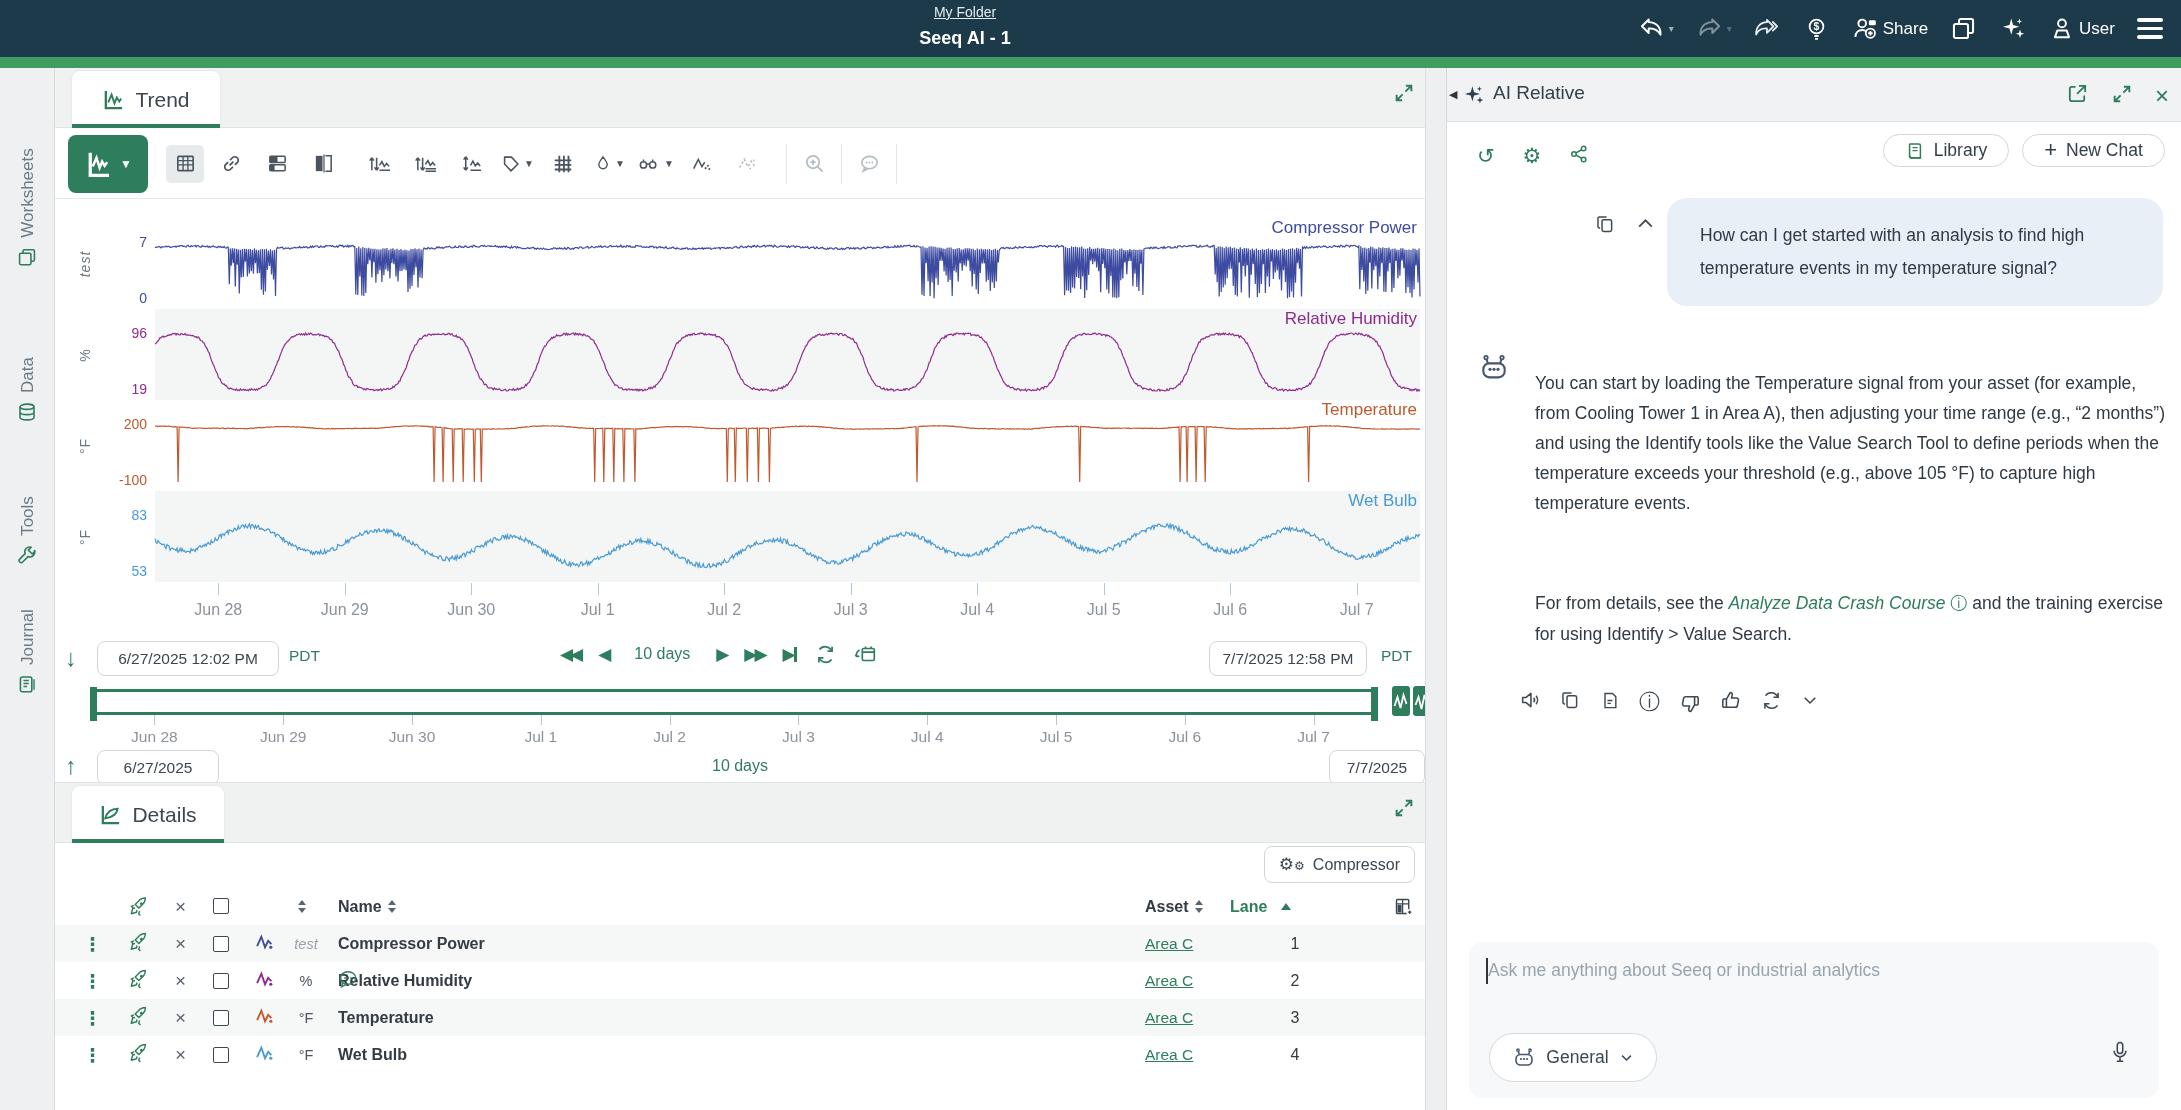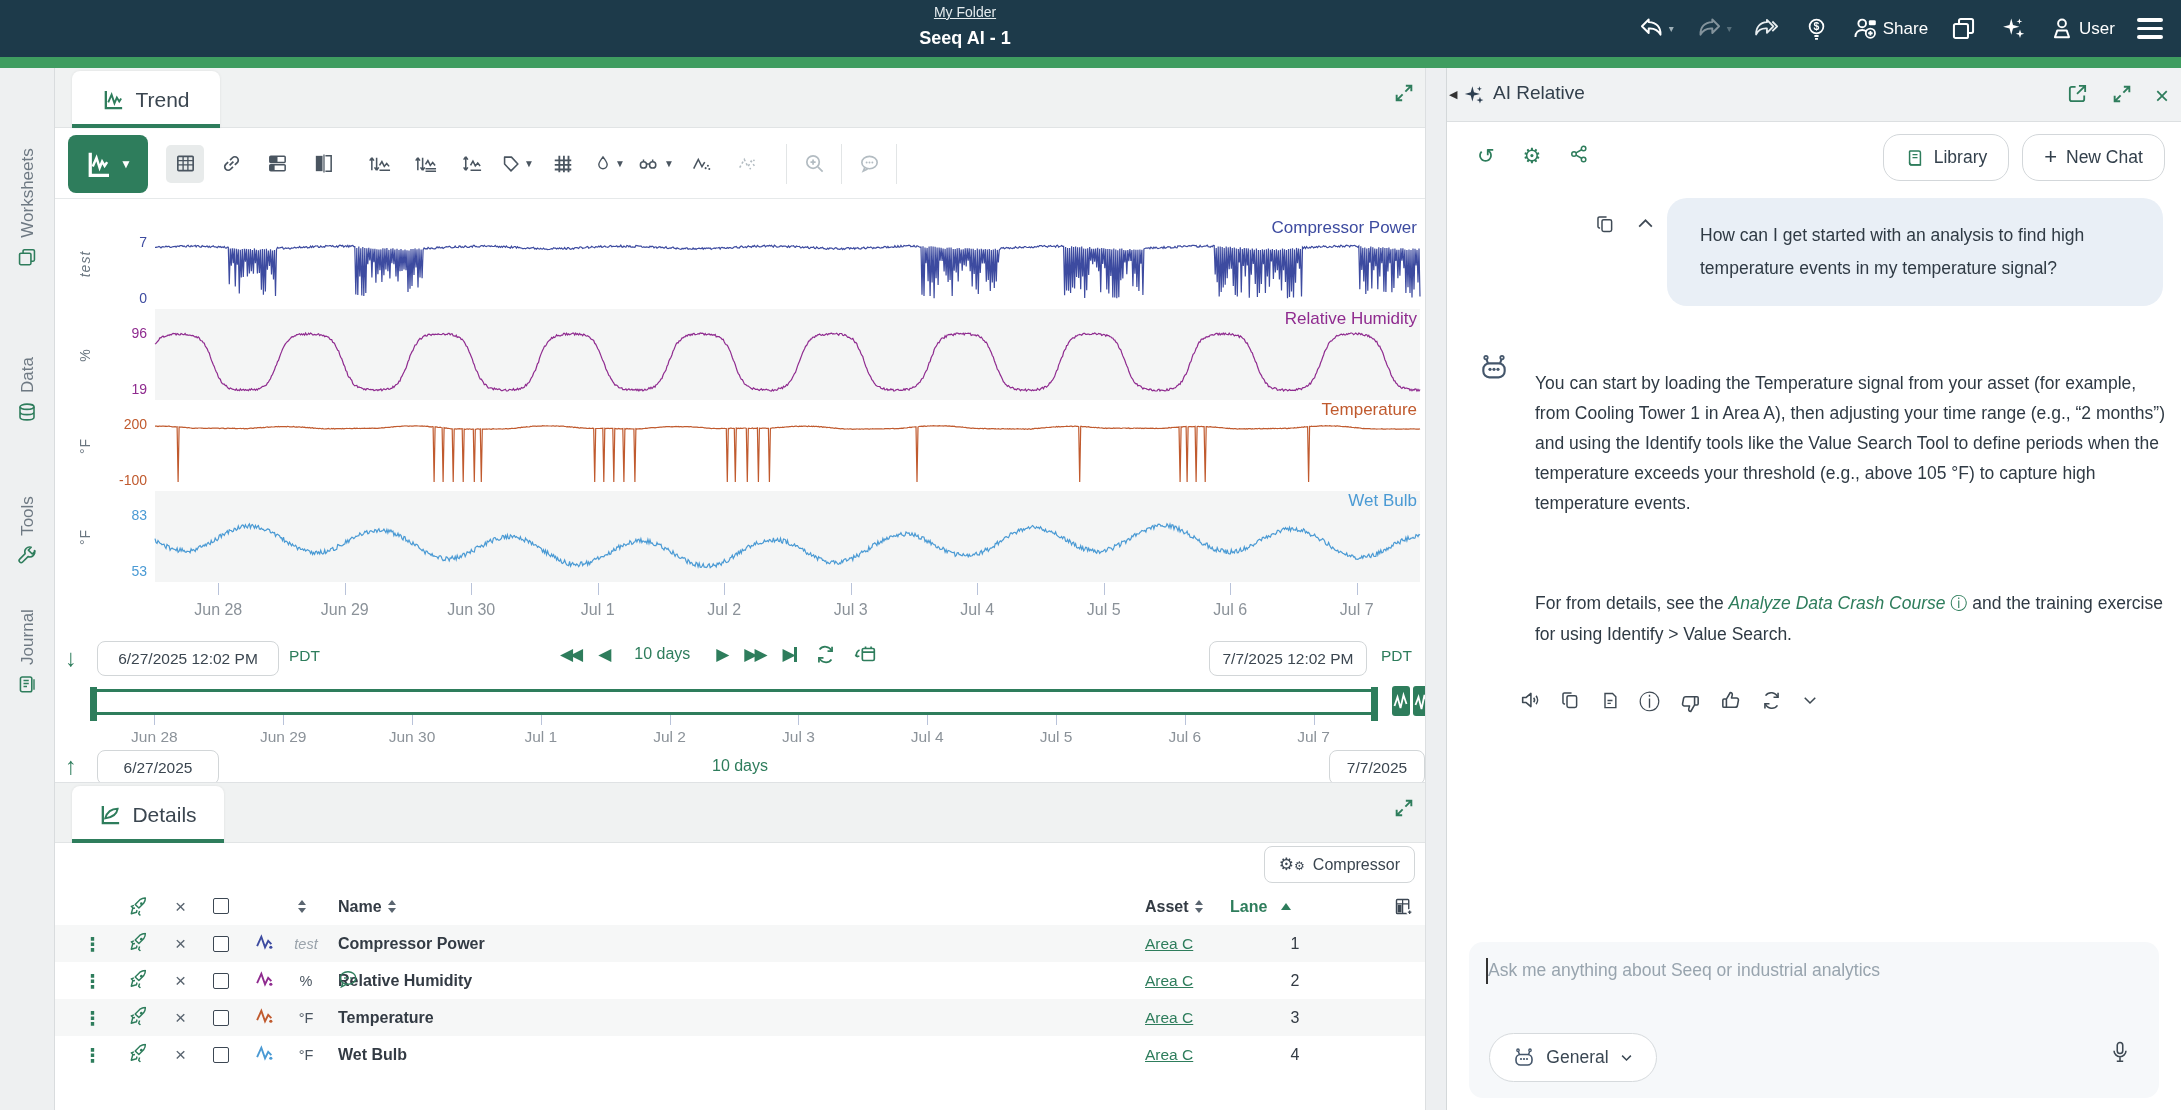--- a/index.html
+++ b/index.html
@@ -114,21 +114,21 @@
   
   #ai { position:absolute; left:1447px; top:68px; width:734px; height:1042px; background:#fff; }
   #ai-header { position:absolute; left:0; top:0; width:734px; height:54px; background:#f0f2f3; border-bottom:1px solid #dcdfe1; }
   #ai-header .collapse { position:absolute; left:2px; top:20px; font-size:11px; color:#333; }
   #ai-header .spark { position:absolute; left:14px; top:14px; }
   #ai-header .ttl { position:absolute; left:46px; top:14px; font-size:19px; color:#33404c; }
   #ai-header .hicons { position:absolute; right:12px; top:14px; display:flex; gap:22px; align-items:center; }
   #ai-toolbar { position:absolute; left:0; top:54px; width:734px; height:74px; background:#fff; }
   #ai-toolbar .licons { position:absolute; left:30px; top:22px; display:flex; gap:28px; align-items:center; }
   .gicon { color:#2e7d5c; font-size:21px; }
-  .aibtn { position:absolute; top:12px; height:47px; border:1px solid #d3d7da; border-radius:17px; background:#fff;
+  .aibtn { position:absolute; top:12px; height:33px; border:1px solid #d3d7da; border-radius:17px; background:#fff;
            display:flex; align-items:center; justify-content:center; gap:9px; font-size:17.5px; color:#33404c; }
   
   .msg-actions { position:absolute; left:148px; top:146px; display:flex; gap:20px; color:#3f4a55; }
   #user-bubble { position:absolute; left:220px; top:130px; width:496px; background:#e9eff6; border-radius:20px;
                  padding:21px 33px; font-size:17.5px; line-height:33px; color:#2f3a44; }
   #bot-icon { position:absolute; left:31px; top:284px; }
   .aip { position:absolute; left:88px; width:640px; font-size:17.5px; line-height:30px; color:#2f3a44; }
   #aip1 { top:300px; }
   #aip2 { top:520px; }
   #aip2 .crslink { color:#2e7d5c; font-style:italic; }
@@ -452,21 +452,21 @@
         <svg width="21" height="21" viewBox="0 0 24 24">
             <path d="M19 8 a8 8 0 0 0-13.8-1.6 M5 16 a8 8 0 0 0 13.8 1.6" fill="none" stroke="#2e7d5c" stroke-width="2"></path>
             <path d="M19.5 3 v5.2 h-5.2 M4.5 21 v-5.2 h5.2" fill="none" stroke="#2e7d5c" stroke-width="2"></path>
           </svg>
         <svg width="24" height="24" viewBox="0 0 26 24">
             <rect x="9" y="6" width="13" height="13" rx="1.5" fill="none" stroke="#2e7d5c" stroke-width="1.8"></rect>
             <path d="M9 10 h13 M12.5 6 V3.8 M18.5 6 V3.8" stroke="#2e7d5c" stroke-width="1.8"></path>
             <path d="M3 15 a6.5 6.5 0 0 1 3-7.5 M3 15 l-1.5-2.5 M3 15 l2.8-.9" fill="none" stroke="#2e7d5c" stroke-width="1.8"></path>
           </svg>
       </div>
-      <div class="tinput" style="left:1154px;width:158px;top:3px">7/7/2025 12:02 PM</div>
+      <div class="tinput" style="left:1154px;width:158px;top:3px">7/7/2025 12:58 PM</div>
       <span class="tz" style="left:1326px">PDT</span>
     </div>
 
     <div id="slider">
       <div class="shandle" style="left:-3px"></div>
       <div class="shandle" style="right:-3px"></div>
     </div>
     <div class="minitrend" style="left:1337px">
       <svg width="18" height="30" viewBox="0 0 18 30">
           <path d="M2.5 20 l3-9 3 11 3-13 3 9" fill="none" stroke="#fff" stroke-width="1.8"></path>

